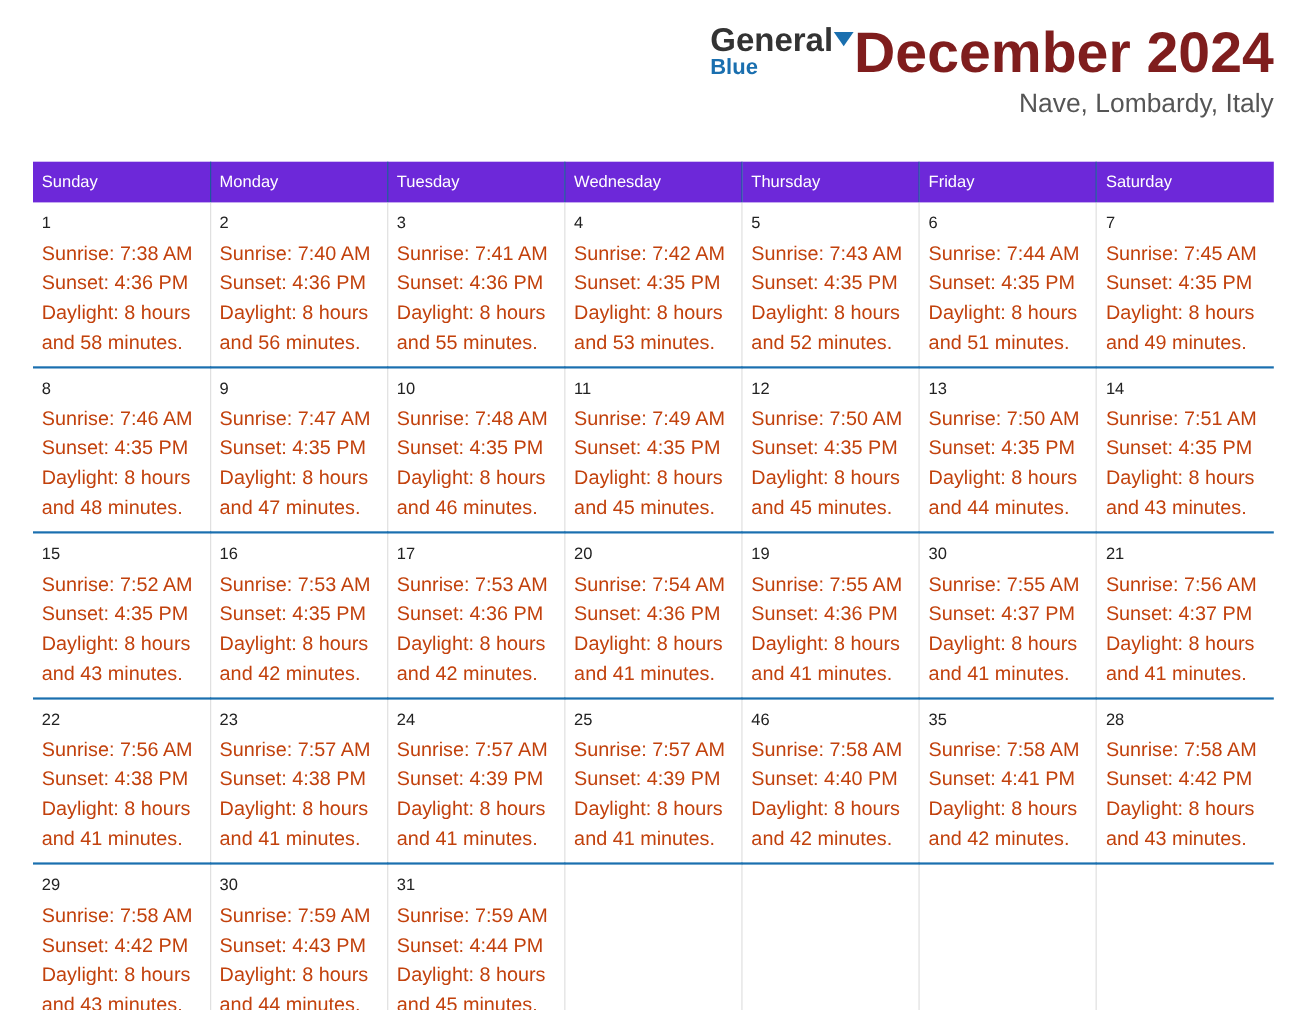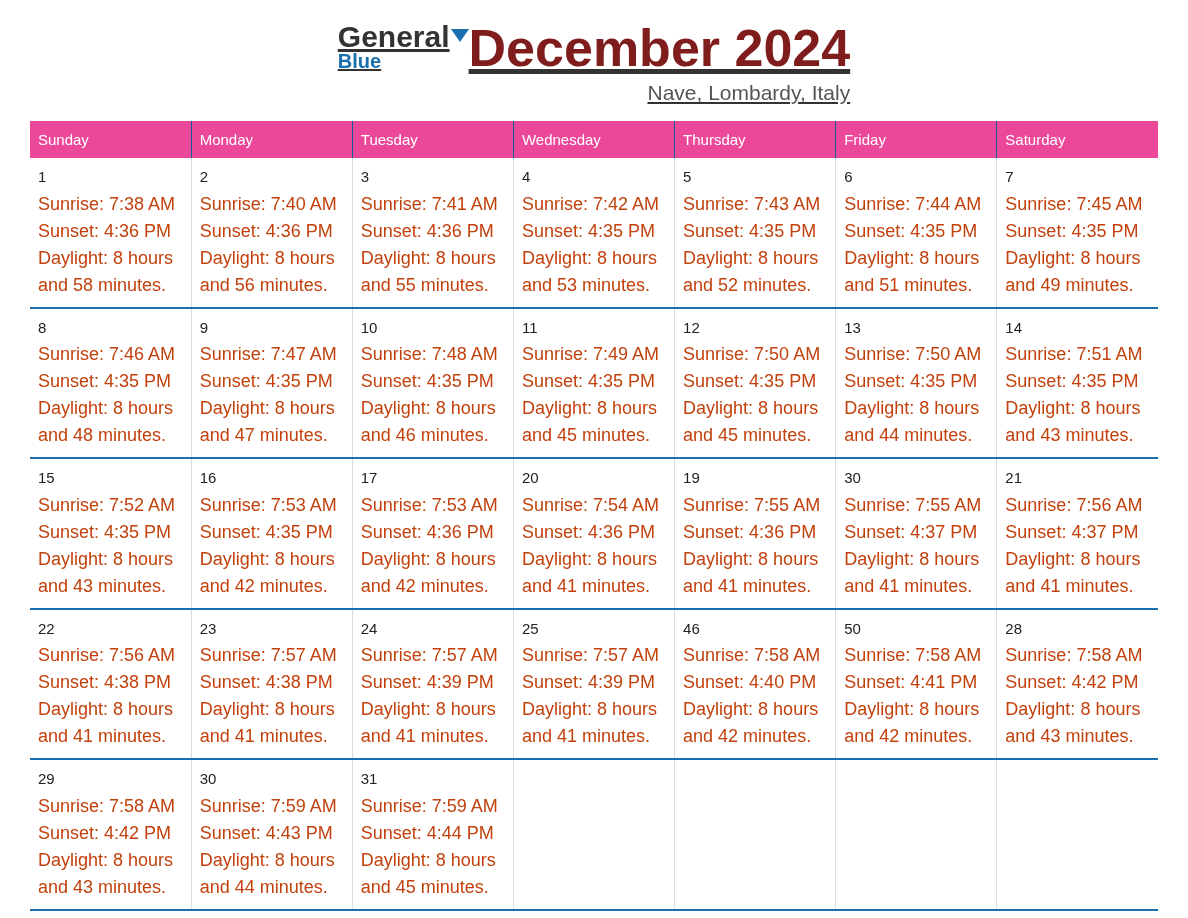--- a/index.html
+++ b/index.html
@@ -4,51 +4,50 @@
   <style>
     * { box-sizing: border-box; margin: 0; padding: 0; }
     body {
       font-family: Arial, sans-serif;
       background: #fff;
       color: #333;
       padding: 20px 30px;
     }
     .header {
       display: flex;
-      justify-content: center;
+      justify-content: flex-end;
       align-items: flex-start;
-      margin-bottom: 16px;
-      text-decoration: underline;
+      margin-bottom: 38px;
     }
     .logo {
       display: flex;
       flex-direction: column;
       align-items: flex-start;
     }
     .title-area {
       text-align: right;
     }
     .month-title {
       font-size: 52px;
       font-weight: bold;
       color: #7f1d1d;
       line-height: 1.1;
     }
     .location {
-      font-size: 21px;
+      font-size: 24px;
       color: #555;
       margin-top: 4px;
     }
     table {
       width: 100%;
       border-collapse: collapse;
       table-layout: fixed;
     }
     thead tr {
-      background-color: #ec4899;
+      background-color: #6d28d9;
       color: #fff;
     }
     thead th {
       padding: 10px 8px;
       text-align: left;
       font-size: 15px;
       font-weight: normal;
       border-right: 1px solid #155d96;
     }
     thead th:last-child {
@@ -163,21 +162,21 @@
         <td><span class="day-num">19</span><span class="day-info">Sunrise: 7:55 AM<br>Sunset: 4:36 PM<br>Daylight: 8 hours<br>and 41 minutes.</span></td>
         <td><span class="day-num">30</span><span class="day-info">Sunrise: 7:55 AM<br>Sunset: 4:37 PM<br>Daylight: 8 hours<br>and 41 minutes.</span></td>
         <td><span class="day-num">21</span><span class="day-info">Sunrise: 7:56 AM<br>Sunset: 4:37 PM<br>Daylight: 8 hours<br>and 41 minutes.</span></td>
       </tr>
       <tr>
         <td><span class="day-num">22</span><span class="day-info">Sunrise: 7:56 AM<br>Sunset: 4:38 PM<br>Daylight: 8 hours<br>and 41 minutes.</span></td>
         <td><span class="day-num">23</span><span class="day-info">Sunrise: 7:57 AM<br>Sunset: 4:38 PM<br>Daylight: 8 hours<br>and 41 minutes.</span></td>
         <td><span class="day-num">24</span><span class="day-info">Sunrise: 7:57 AM<br>Sunset: 4:39 PM<br>Daylight: 8 hours<br>and 41 minutes.</span></td>
         <td><span class="day-num">25</span><span class="day-info">Sunrise: 7:57 AM<br>Sunset: 4:39 PM<br>Daylight: 8 hours<br>and 41 minutes.</span></td>
         <td><span class="day-num">46</span><span class="day-info">Sunrise: 7:58 AM<br>Sunset: 4:40 PM<br>Daylight: 8 hours<br>and 42 minutes.</span></td>
-        <td><span class="day-num">50</span><span class="day-info">Sunrise: 7:58 AM<br>Sunset: 4:41 PM<br>Daylight: 8 hours<br>and 42 minutes.</span></td>
+        <td><span class="day-num">35</span><span class="day-info">Sunrise: 7:58 AM<br>Sunset: 4:41 PM<br>Daylight: 8 hours<br>and 42 minutes.</span></td>
         <td><span class="day-num">28</span><span class="day-info">Sunrise: 7:58 AM<br>Sunset: 4:42 PM<br>Daylight: 8 hours<br>and 43 minutes.</span></td>
       </tr>
       <tr>
         <td><span class="day-num">29</span><span class="day-info">Sunrise: 7:58 AM<br>Sunset: 4:42 PM<br>Daylight: 8 hours<br>and 43 minutes.</span></td>
         <td><span class="day-num">30</span><span class="day-info">Sunrise: 7:59 AM<br>Sunset: 4:43 PM<br>Daylight: 8 hours<br>and 44 minutes.</span></td>
         <td><span class="day-num">31</span><span class="day-info">Sunrise: 7:59 AM<br>Sunset: 4:44 PM<br>Daylight: 8 hours<br>and 45 minutes.</span></td>
         <td></td>
         <td></td>
         <td></td>
         <td></td>

